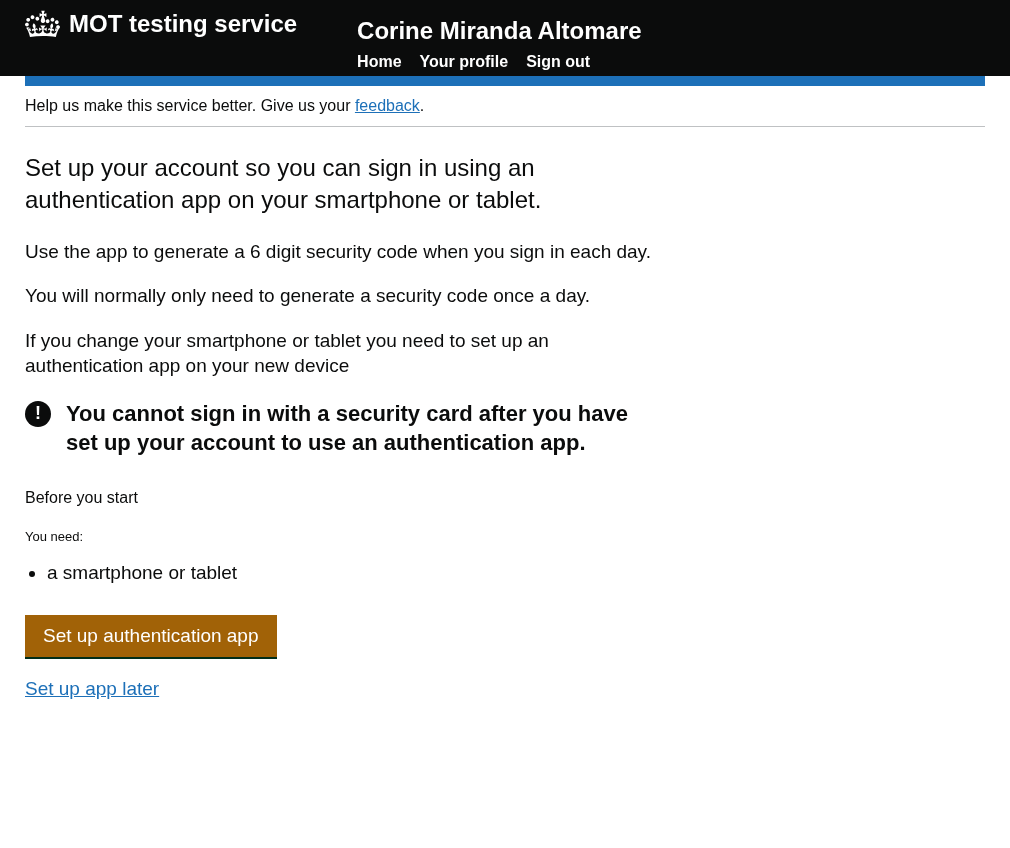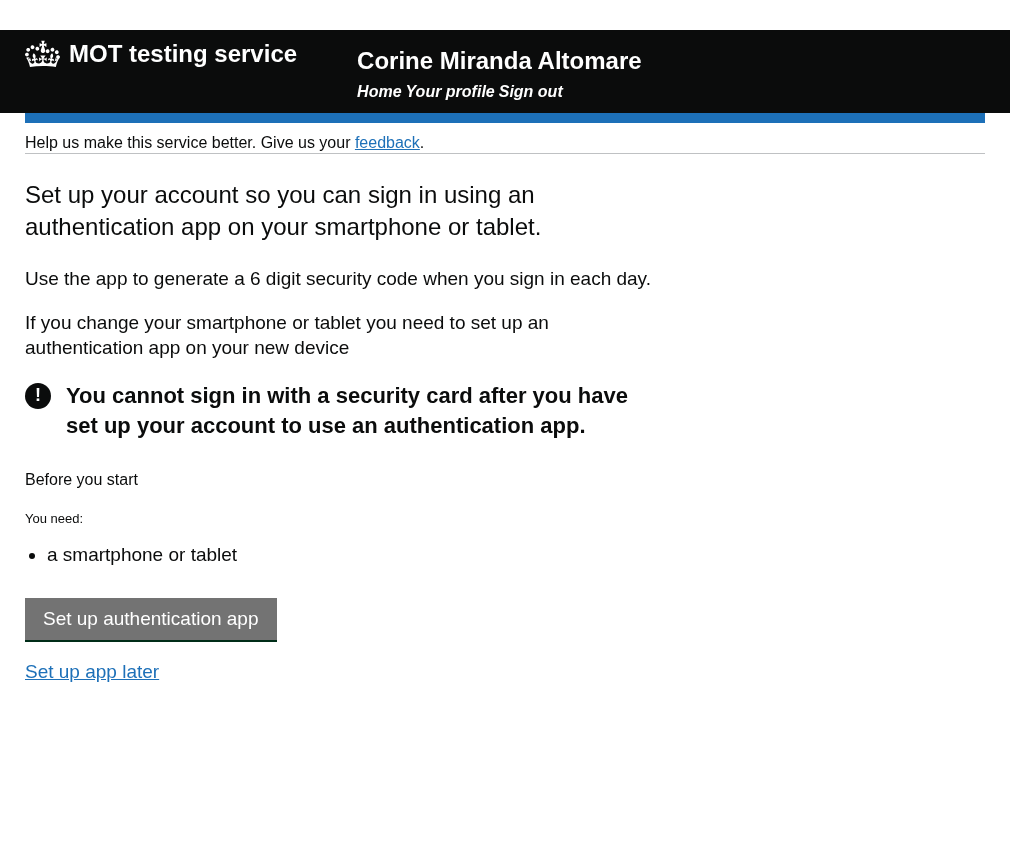--- a/index.html
+++ b/index.html
@@ -6,22 +6,21 @@
     body {
       font-family: "HelveticaNeue", "Helvetica Neue", Arial, sans-serif;
       font-size: 19px;
       line-height: 1.3;
       color: #0b0c0c;
       width: 1010px;
     }
     .header {
       background: #0b0c0c;
       color: #fff;
-      padding: 8px 25px 10px 25px;
-      margin-top: 30px;
+      padding: 8px 25px 3px 25px;
     }
     .header-row {
       display: flex;
       align-items: baseline;
       gap: 60px;
     }
     .logo-block {
       display: flex;
       align-items: center;
       gap: 8px;
@@ -33,36 +32,36 @@
       color: #fff;
     }
     .user-block { }
     .user-name {
       font-size: 24px;
       font-weight: 700;
     }
     .nav {
       margin-top: 6px;
       display: flex;
-      gap: 4px;
-      font-style: italic;
+      gap: 18px;
     }
     .nav a {
       color: #fff;
       font-size: 16px;
       font-weight: 700;
       text-decoration: none;
     }
     .blue-strip {
       background: #1d70b8;
       height: 10px;
       margin: 0 25px;
     }
     .phase-banner {
       margin: 10px 25px 0 25px;
+      padding-bottom: 10px;
       border-bottom: 1px solid #bfc1c3;
       font-size: 16px;
     }
     .phase-banner a {
       color: #1d70b8;
       text-decoration: underline;
     }
     .main {
       margin: 25px 25px 0 25px;
       max-width: 660px;
@@ -128,21 +127,21 @@
       list-style: disc;
       padding-left: 22px;
       margin-bottom: 30px;
     }
     ul.bullet li {
       font-size: 19px;
       margin-bottom: 5px;
     }
     .action-button {
       display: inline-block;
-      background: #737373;
+      background: #a16207;
       color: #fff;
       font-size: 19px;
       padding: 10px 18px;
       border: none;
       box-shadow: 0 2px 0 #002d18;
       cursor: pointer;
       margin-bottom: 20px;
     }
     .skip-link {
       display: inline-block;
@@ -179,20 +178,21 @@
 
 <div class="phase-banner">
   <span>Help us make this service better. Give us your </span><a href="#">feedback</a><span>.</span>
 </div>
 
 <div class="main">
 
   <p class="lede">Set up your account so you can sign in using an authentication app on your smartphone or tablet.</p>
 
   <p class="body-text">Use the app to generate a 6 digit security code when you sign in each day.</p>
+  <p class="body-text">You will normally only need to generate a security code once a day.</p>
   <p class="body-text">If you change your smartphone or tablet you need to set up an authentication app on your new device</p>
 
   <div class="warning">
     <div class="warning-icon">!</div>
     <div class="warning-text">You cannot sign in with a security card after you have set up your account to use an authentication app.</div>
   </div>
 
   <h2 class="section-heading">Before you start</h2>
 
   <p class="need-text">You need:</p>

